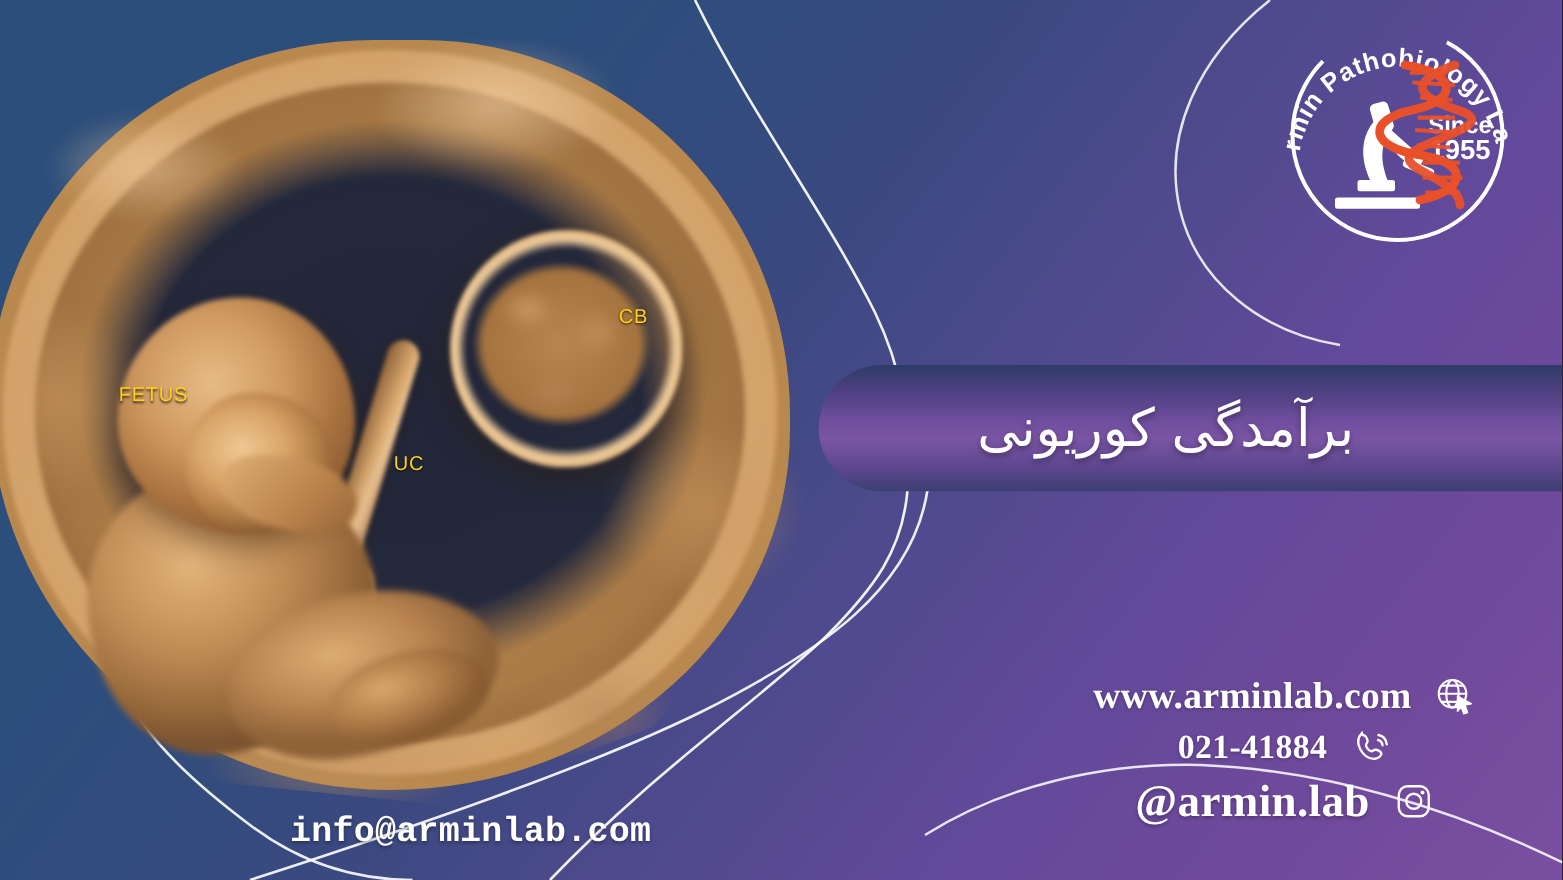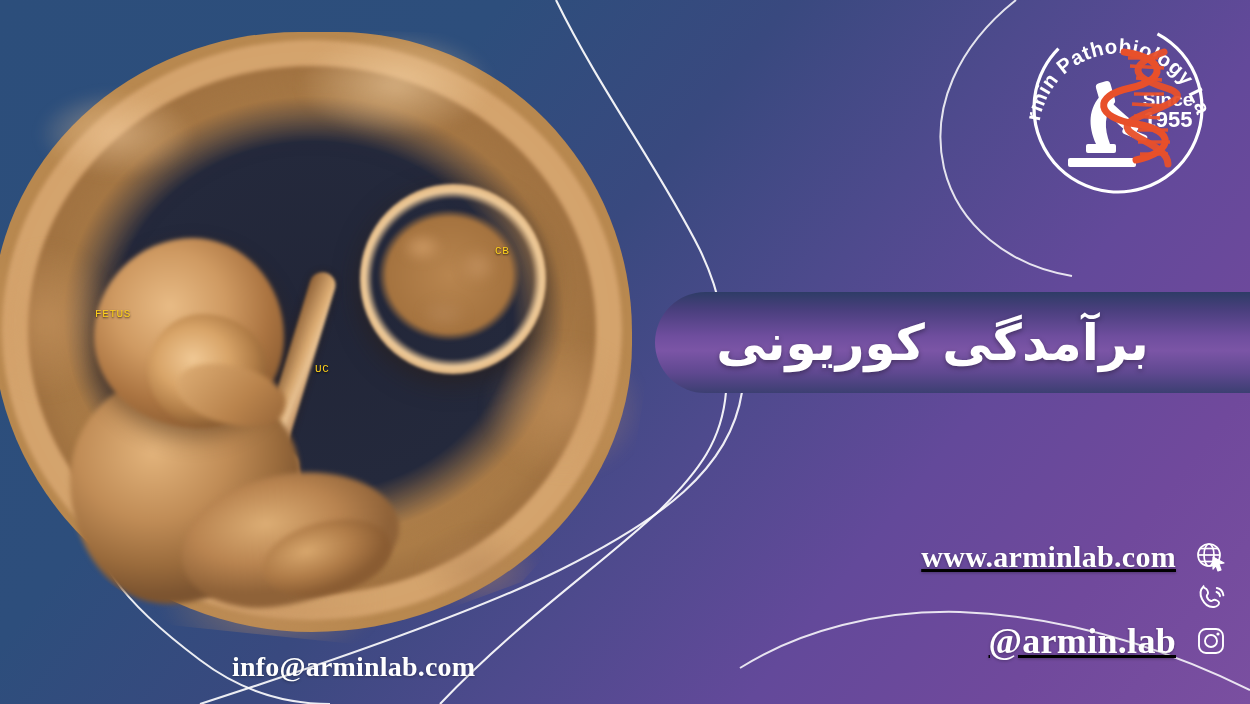--- a/index.html
+++ b/index.html
@@ -150,78 +150,78 @@
       radial-gradient(ellipse 20% 14% at 30% 30%, rgba(214,162,108,.8), rgba(0,0,0,0) 70%),
       radial-gradient(ellipse 18% 16% at 66% 42%, rgba(196,146,96,.8), rgba(0,0,0,0) 72%),
       radial-gradient(ellipse 22% 14% at 44% 72%, rgba(180,132,84,.8), rgba(0,0,0,0) 72%);
     filter:blur(5px);
   }
 
   
   .lbl{
     position:absolute;
     color:#ffd11a;
-    font-family:Liberation Mono, monospace;
-    font-size:11px;
+    font-family:Liberation Sans, sans-serif;
+    font-size:16px;
     letter-spacing:.6px;
     text-shadow:0 1px 2px rgba(0,0,0,.8);
     white-space:nowrap;
   }
 
   
   .banner{
     position:absolute;
     left:655px; top:292px;
     width:595px; height:101px;
     border-radius:52px 0 0 52px;
     background:linear-gradient(180deg,
        #2e3c66 0%, #4a3f7e 18%, #6f4e9e 44%,
        #7b55a6 58%, #5f4890 80%, #3c3f72 100%);
     display:flex; align-items:center; justify-content:center;
     overflow:hidden;
   }
   .banner-text{
     color:#ffffff;
     font-family:"DejaVu Sans", sans-serif;
-    font-size:50px;
-    font-weight:700;
+    font-size:42px;
+    font-weight:400;
     direction:rtl;
     letter-spacing:1px;
     padding-right:40px;
     text-shadow:0 2px 5px rgba(0,0,0,.35);
   }
 
   
   .logo{ position:absolute; left:1018px; top:8px; width:200px; height:200px; }
 
   
   .contact{
     position:absolute; right:22px; top:540px;
     width:400px;
     display:flex; flex-direction:column; gap:6px;
     align-items:flex-end;
   }
-  .crow{ display:flex; align-items:center; justify-content:flex-end; gap:18px; width:100%;text-decoration:underline; }
+  .crow{ display:flex; align-items:center; justify-content:center; gap:18px; width:100%; }
   .ctext{
     color:#fff;
     font-family:"Liberation Serif", serif;
     font-weight:700;
     font-size:30px;
     letter-spacing:.3px;
     text-shadow:0 1px 3px rgba(0,0,0,.3);
   }
   .crow.r2 .ctext{ font-size:27px; }
   .crow.r3 .ctext{ font-size:36px; }
   .cicon{ width:34px; height:34px; flex:0 0 34px; display:flex; align-items:center; justify-content:center; }
 
   
   .email{
     position:absolute; left:232px; top:651px;
     color:#fff;
-    font-family:Liberation Serif, serif;
+    font-family:Liberation Mono, monospace;
     font-weight:700;
     font-size:28px;
     letter-spacing:.2px;
     text-shadow:0 1px 3px rgba(0,0,0,.35);
   }
 </style>
 </head>
 <body>
 
 <div class="stage">
@@ -321,20 +321,21 @@
           <ellipse cx="15" cy="15" rx="5" ry="11"></ellipse>
           <line x1="4" y1="15" x2="26" y2="15"></line>
           <line x1="6.5" y1="8.5" x2="23.5" y2="8.5"></line>
           <line x1="6.5" y1="21.5" x2="20" y2="21.5"></line>
           <path d="M19 17 L30 23 L25 24 L27 30 L24 31 L22 25.5 L19 29 Z" fill="#ffffff" stroke="#ffffff" stroke-width="1.2" stroke-linejoin="round"></path>
         </svg>
       </div>
     </div>
 
     <div class="crow r2">
+      <div class="ctext">021-41884</div>
       <div class="cicon">
         <svg viewBox="0 0 34 34" fill="none" stroke="#ffffff" stroke-width="1.9" stroke-linecap="round">
           <path d="M9.5 6.5 C6 10, 5.5 14, 8 19 C10.5 24, 15 27.5, 20 27
                    C23 26.7, 25.5 24.5, 25 22.5 C24.6 21, 21.5 19.5, 20 19.8
                    C18.8 20, 18 21.3, 17 21 C15 20.3, 13.3 18.4, 12.8 16.4
                    C12.5 15.2, 13.8 14.5, 14 13.3 C14.3 11.8, 12.8 8.7, 11.3 8.3
                    C10.6 8.1, 10 8.2, 9.5 6.5 Z"></path>
           <path d="M22.5 12 C24.5 12.6, 25.8 14.2, 26 16.2"></path>
           <path d="M22.8 8 C26.5 8.8, 29 11.6, 29.4 15.4"></path>
         </svg>

